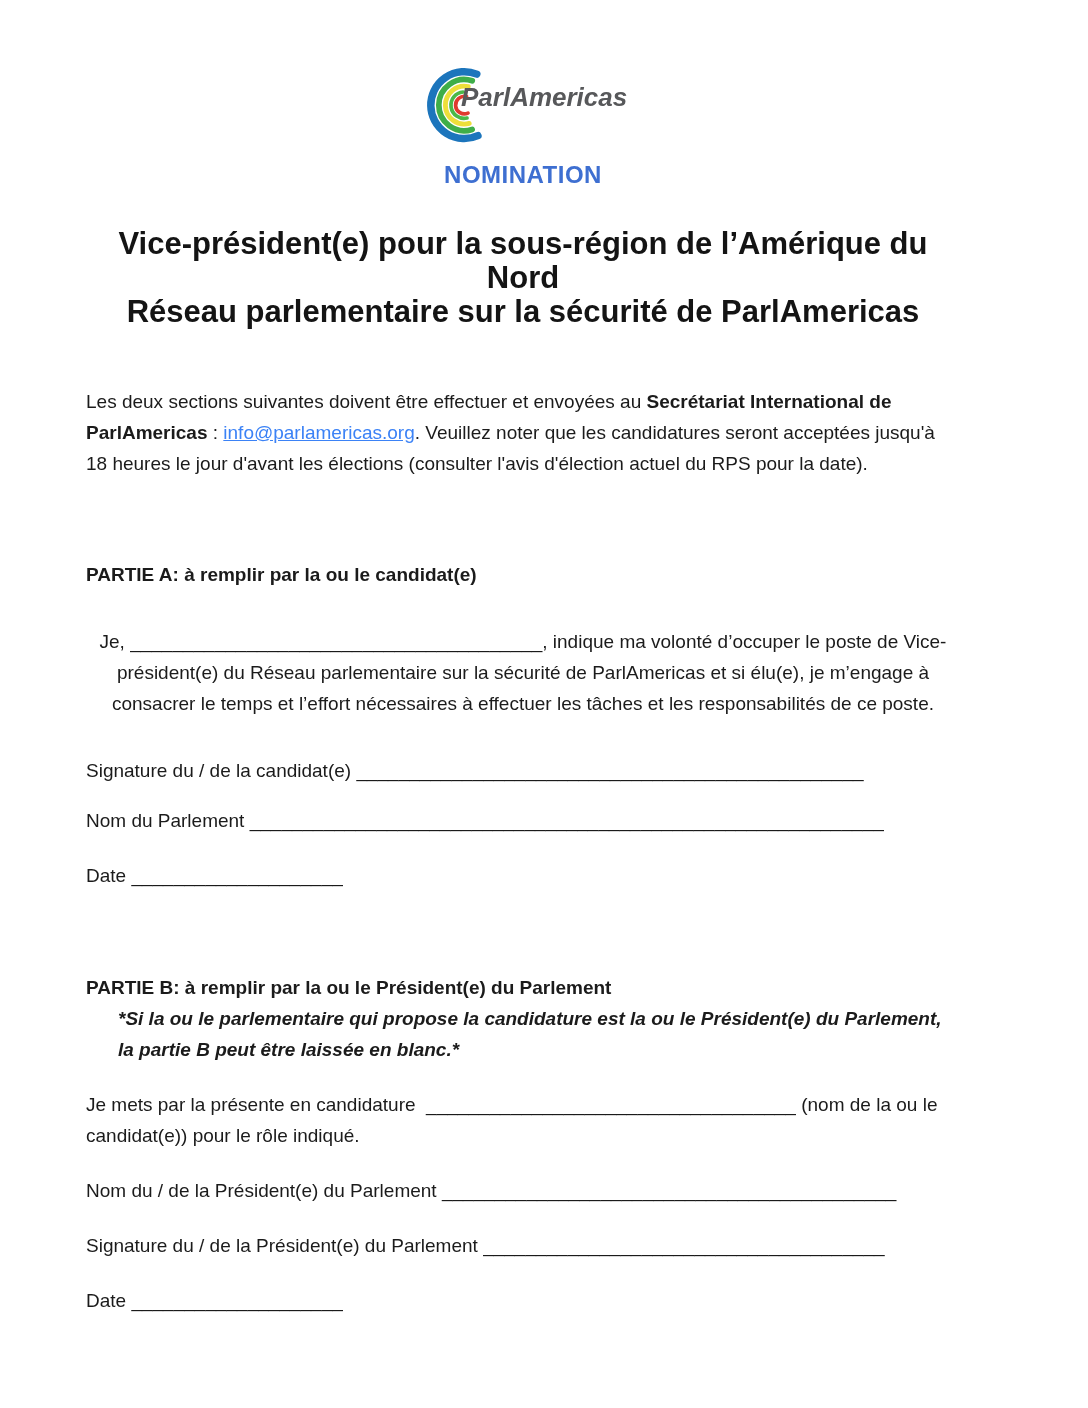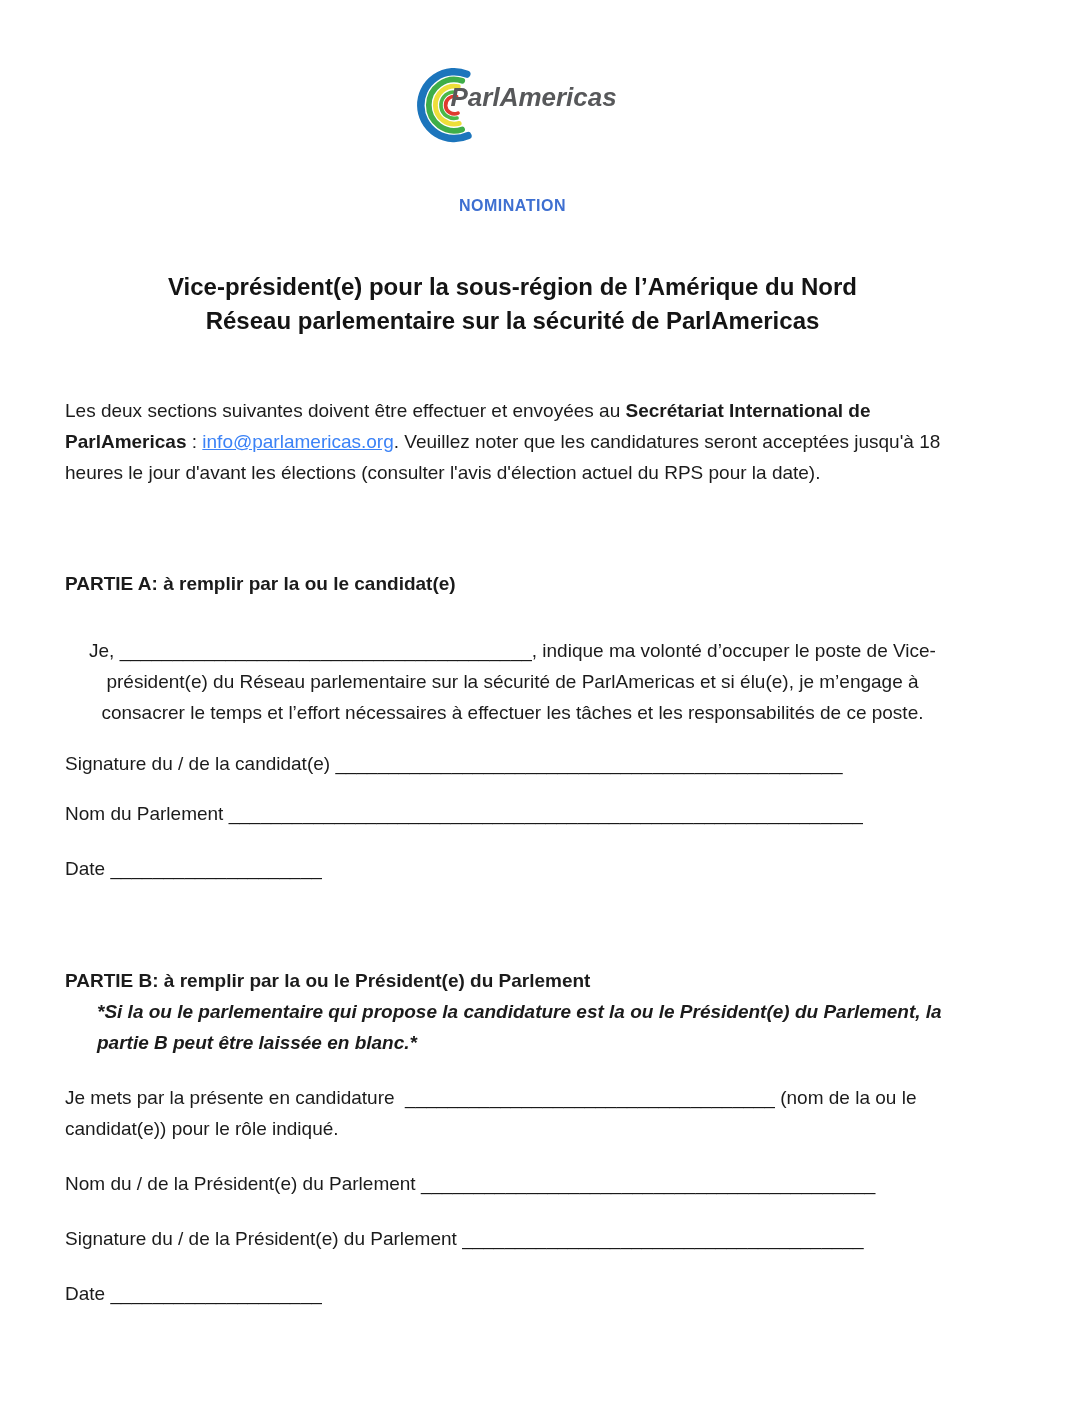--- a/index.html
+++ b/index.html
@@ -1,47 +1,47 @@
 <!DOCTYPE html>
 <html><head>
 <meta charset="utf-8">
 <style>
   html, body { margin: 0; padding: 0; background: #ffffff; }
   .page {
     width: 1088px; height: 1408px; position: relative; overflow: hidden;
     background: #ffffff; font-family: "Liberation Sans", sans-serif;
     color: #1b1b1b;
   }
-  .content { padding: 66px 128px 0 65px; font-size: 19px; line-height: 31px; }
+  .content { padding: 66px 128px 0 86px; font-size: 19px; line-height: 31px; }
   p { margin: 0; white-space: pre-wrap; }
 
   
   .logo { position: relative; width: 216px; height: 80px; margin: 0 auto; }
   .logo svg { position: absolute; left: 0; top: 0; }
   .logo-text {
     position: absolute; left: 46px; top: 16px;
     font-size: 26px; line-height: 30px; font-weight: bold; font-style: italic;
     color: #57585A; letter-spacing: 0px; white-space: nowrap;
   }
 
   .nomination {
-    text-align: center; font-weight: bold; font-size: 16px; line-height: 24px;
-    margin-top: 48px; letter-spacing: 0.5px;
+    text-align: center; font-weight: bold; font-size: 24px; line-height: 24px;
+    margin-top: 17px; letter-spacing: 0.5px;
   }
   .doc-title {
-    text-align: center; font-weight: bold; font-size: 24px; line-height: 34px;
-    margin-top: 52px; color: #141414;
+    text-align: center; font-weight: bold; font-size: 31px; line-height: 34px;
+    margin-top: 40px; color: #141414;
   }
   .intro { margin-top: 57px; }
   .b { font-weight: bold; }
   .link { color: #3b82f6; text-decoration: underline; cursor: pointer; }
 
   .h-part { font-weight: bold; margin-top: 80px; }
   .je-para { margin-top: 36px; text-align: center; }
-  .field-sig-a { margin-top: 20px; }
+  .field-sig-a { margin-top: 36px; }
   .field-parl { margin-top: 19px; }
   .field-date-a { margin-top: 24px; }
   .part-b-block { margin-top: 81px; }
   .note { font-weight: bold; font-style: italic; margin-left: 32px; }
   .nominate { margin-top: 24px; }
   .field-pres-name { margin-top: 24px; }
   .field-pres-sig { margin-top: 24px; }
   .field-date-b { margin-top: 24px; }
 </style>
 </head>

